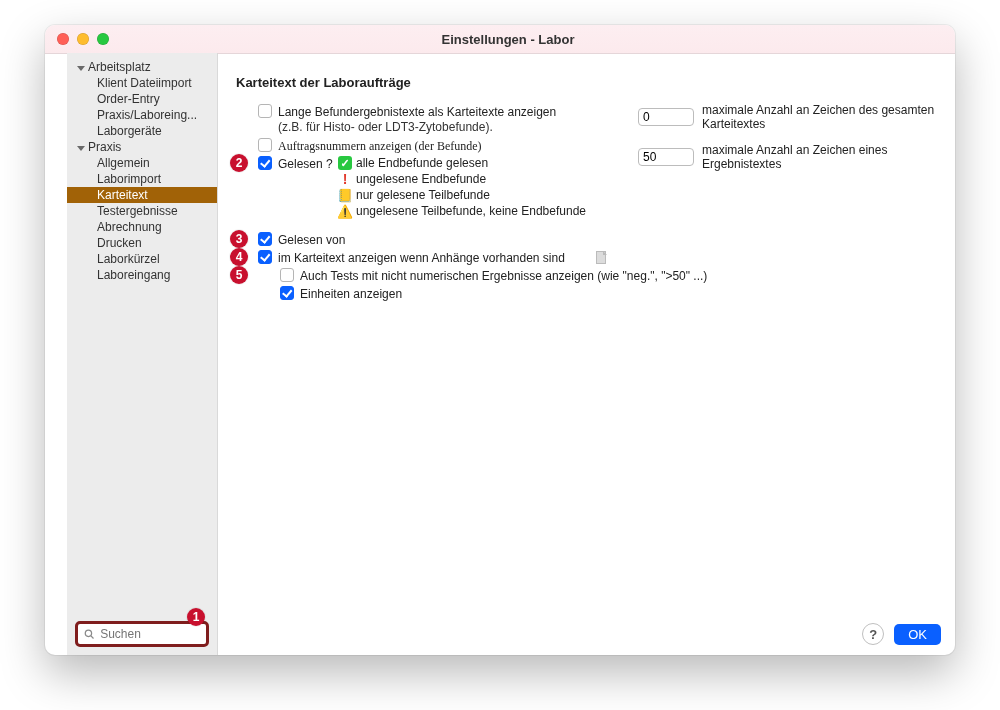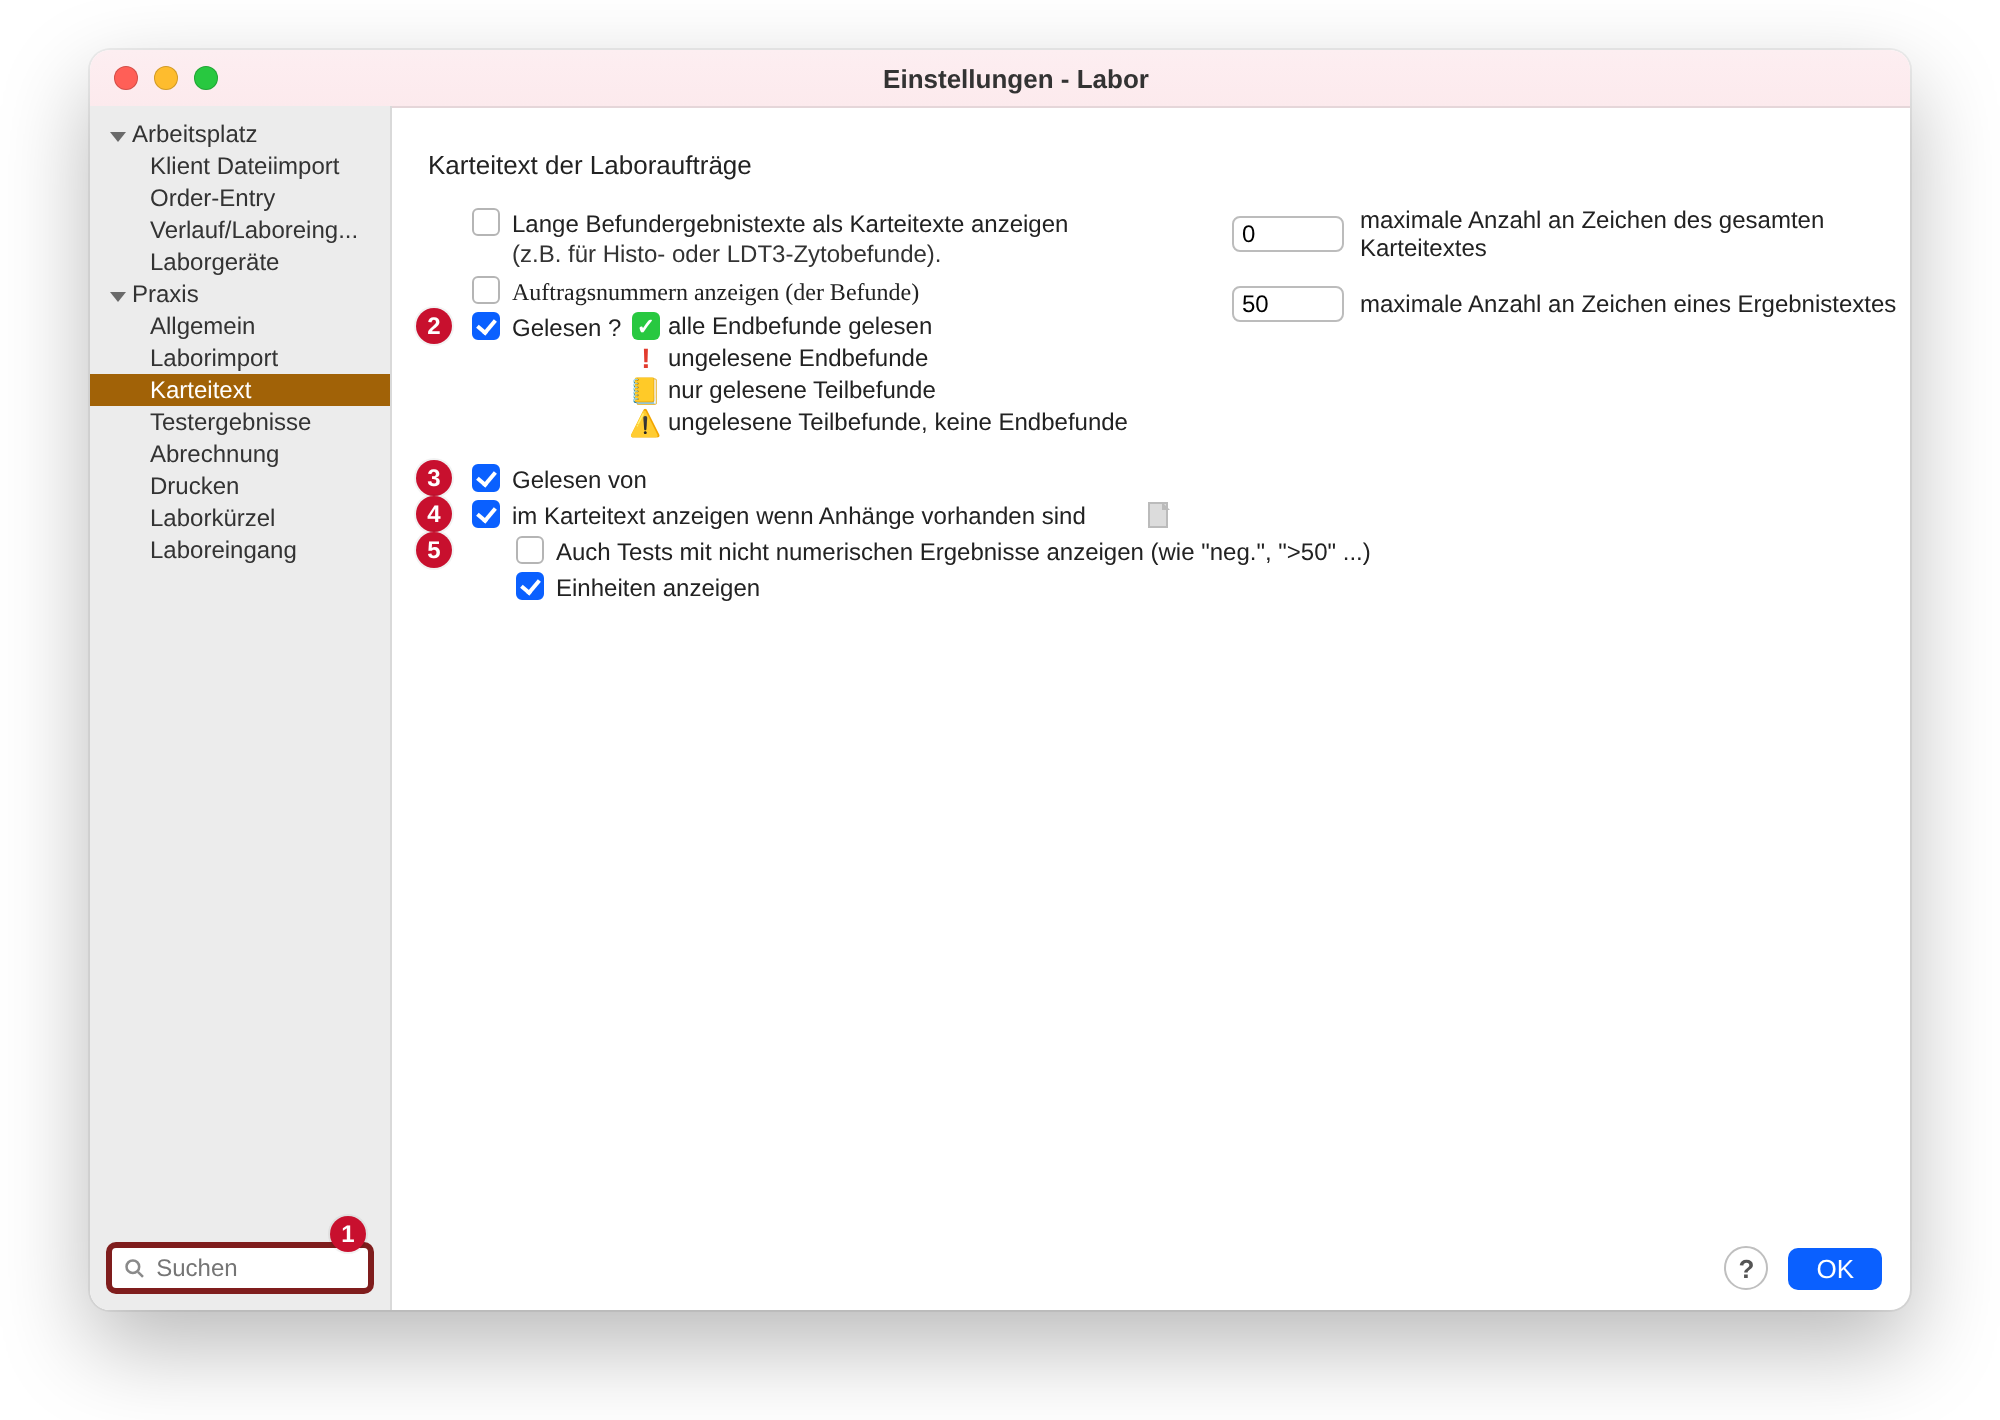--- a/index.html
+++ b/index.html
@@ -49,20 +49,21 @@
     text-align: center;
     font-weight: 600;
     font-size: 13px;
     color: #333;
     pointer-events: none;
   }
   .body {
     position: absolute;
     top: 28px; left: 0; right: 0; bottom: 0;
     display: flex;
+    padding-left: 22px;
   }
   .sidebar {
     width: 150px;
     background: #ececec;
     border-right: 1px solid #d9d9d9;
     display: flex;
     flex-direction: column;
   }
   .tree {
     flex: 1;
@@ -117,21 +118,21 @@
     width: 100%;
     background: transparent;
   }
   .content {
     flex: 1;
     position: relative;
     padding: 22px 18px 50px 22px;
     overflow: hidden;
   }
   .section-title {
-    font-weight: 400;
+    font-weight: 700;
     font-size: 13px;
     color: #222;
     margin-bottom: 14px;
     margin-left: -4px;
   }
   .row {
     display: flex;
     align-items: flex-start;
     font-size: 12px;
     margin-bottom: 2px;
@@ -254,21 +255,21 @@
 
     <div class="sidebar">
       <div class="tree">
 
         <div class="tree-group">
           <span class="chev"></span>
           <span>Arbeitsplatz</span>
         </div>
         <div class="tree-item">Klient Dateiimport</div>
         <div class="tree-item">Order-Entry</div>
-        <div class="tree-item">Verlauf/Laboreing...</div>
+        <div class="tree-item">Praxis/Laboreing...</div>
         <div class="tree-item">Laborgeräte</div>
 
         <div class="tree-group">
           <span class="chev"></span>
           <span>Praxis</span>
         </div>
         <div class="tree-item">Allgemein</div>
         <div class="tree-item">Laborimport</div>
         <div class="tree-item selected">Karteitext</div>
         <div class="tree-item">Testergebnisse</div>

